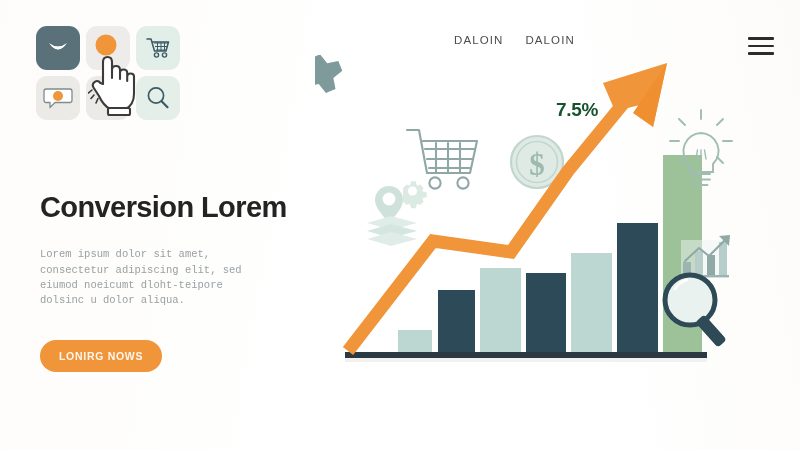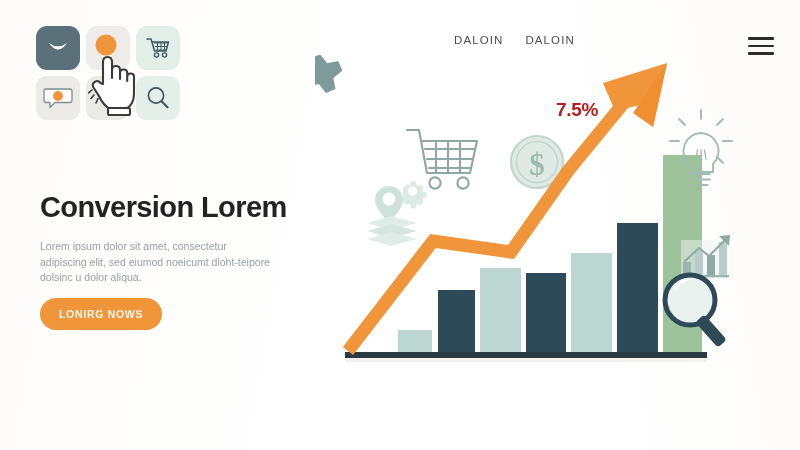--- a/index.html
+++ b/index.html
@@ -68,44 +68,45 @@
   }
   .hamburger span { display:block; height:2.6px; width:100%; background:#2b2b2b; border-radius:1px; }
 
   
   .hero { position:absolute; left:40px; top:192px; width:270px; z-index:4; }
   .hero-title {
     font-size:29px; font-weight:700; color:#232323;
     letter-spacing:-0.6px; line-height:1.08;
   }
   .hero-sub {
-    margin-top:16px;
+    margin-top:24px;
     font-size:10.5px; line-height:1.45; color:#9aa0a3;
     max-width:232px;
+    font-family:Liberation Mono, monospace;
   }
   .cta-btn {
-    margin-top:13px;
+    margin-top:32px;
     display:inline-block;
     background:#f0953a;
     color:#fdf6ee;
     border:none; border-radius:17px;
     padding:10px 19px;
     font-size:10.5px; font-weight:700; letter-spacing:0.7px;
     cursor:pointer;
     text-align:center;
   }
 
   
   .chart-stage {
     position:absolute; left:315px; top:55px;
     width:470px; height:320px; z-index:3;
   }
   .pct-label {
     position:absolute; left:241px; top:44px;
-    font-size:19px; font-weight:700; color:#b91c1c;
+    font-size:19px; font-weight:700; color:#14532d;
     letter-spacing:-0.3px; z-index:6;
   }
   .chart-svg { position:absolute; left:0; top:0; }
 </style>
 </head>
 <body>
 
 <div class="bg-wash"></div>
 <div class="bg-right"></div>
 

